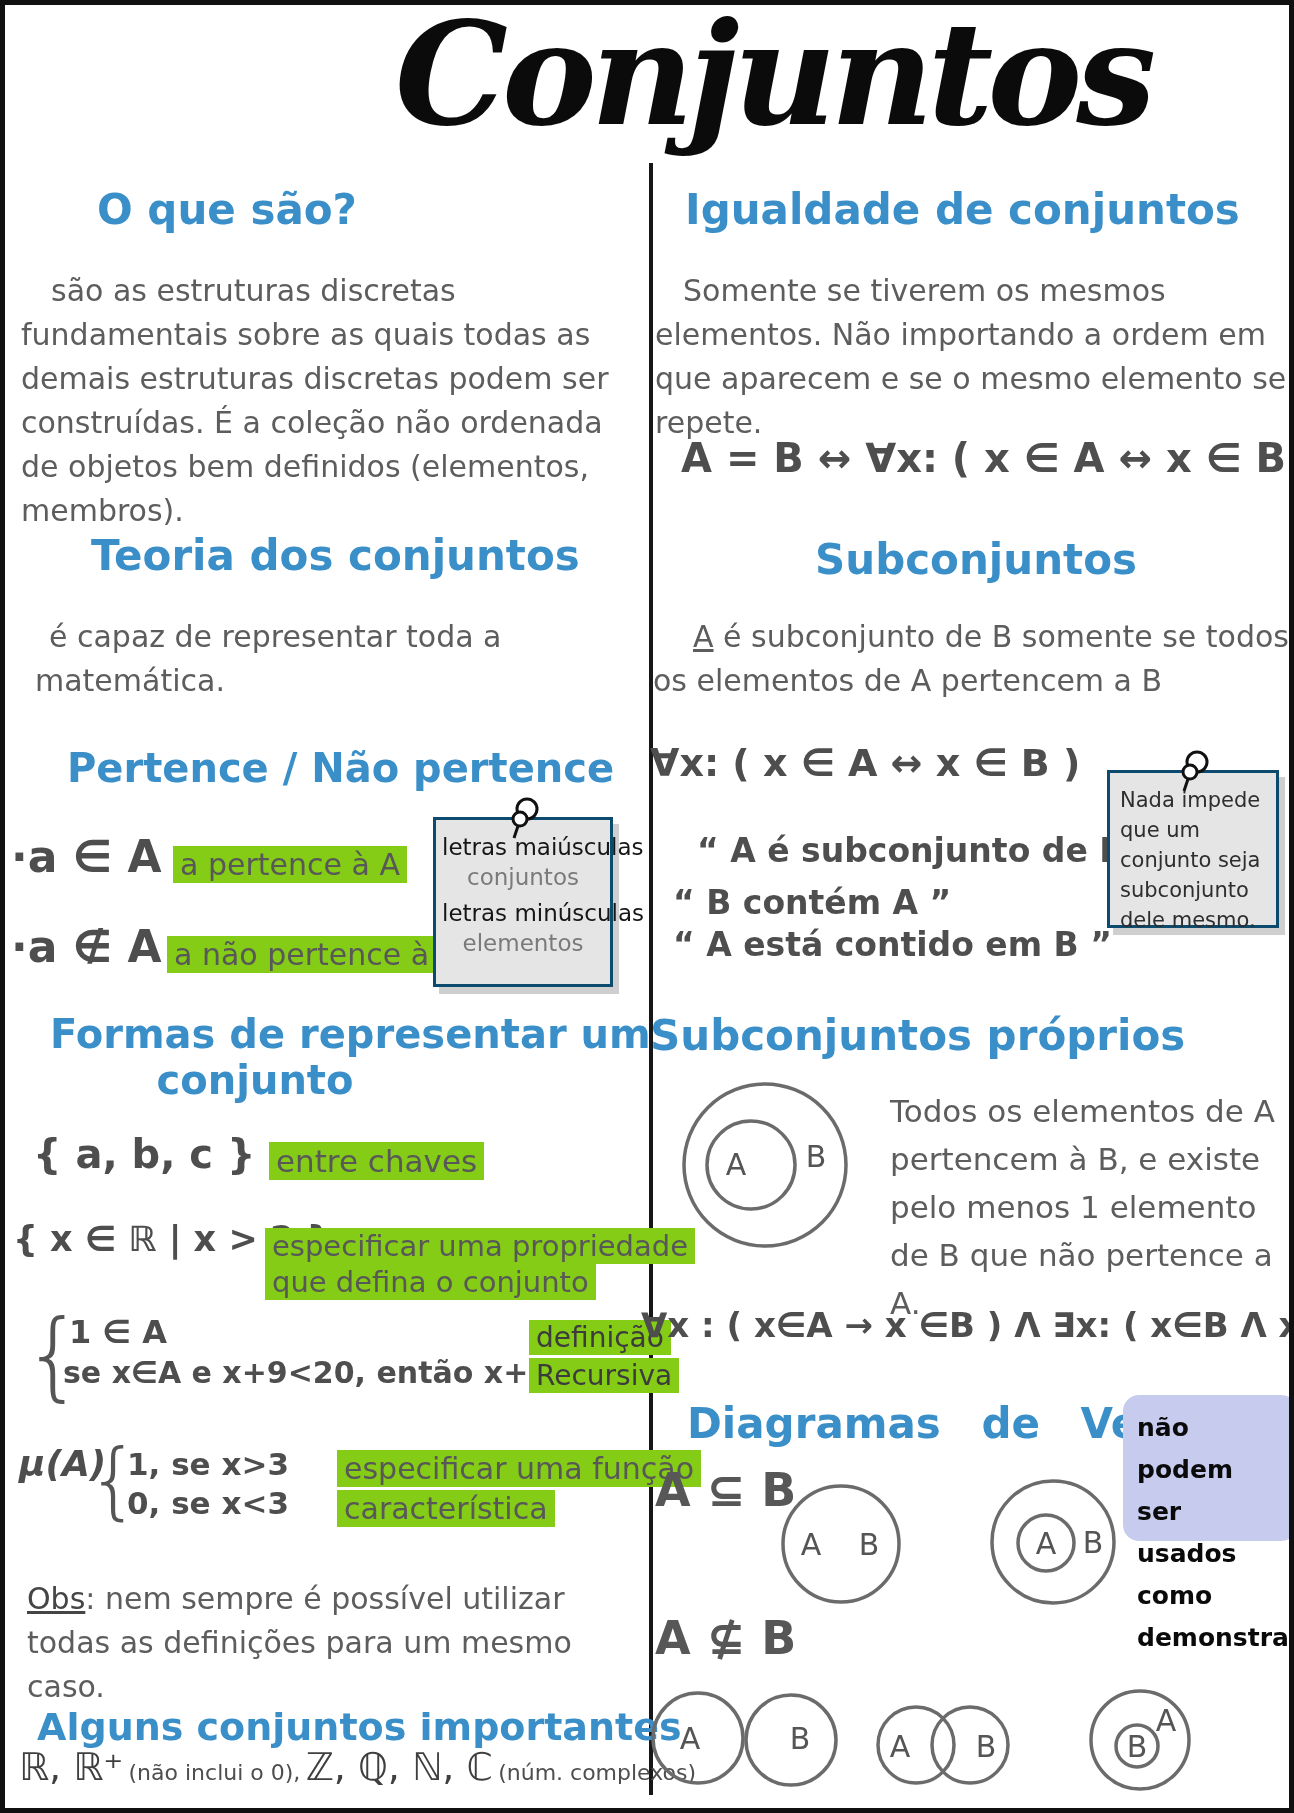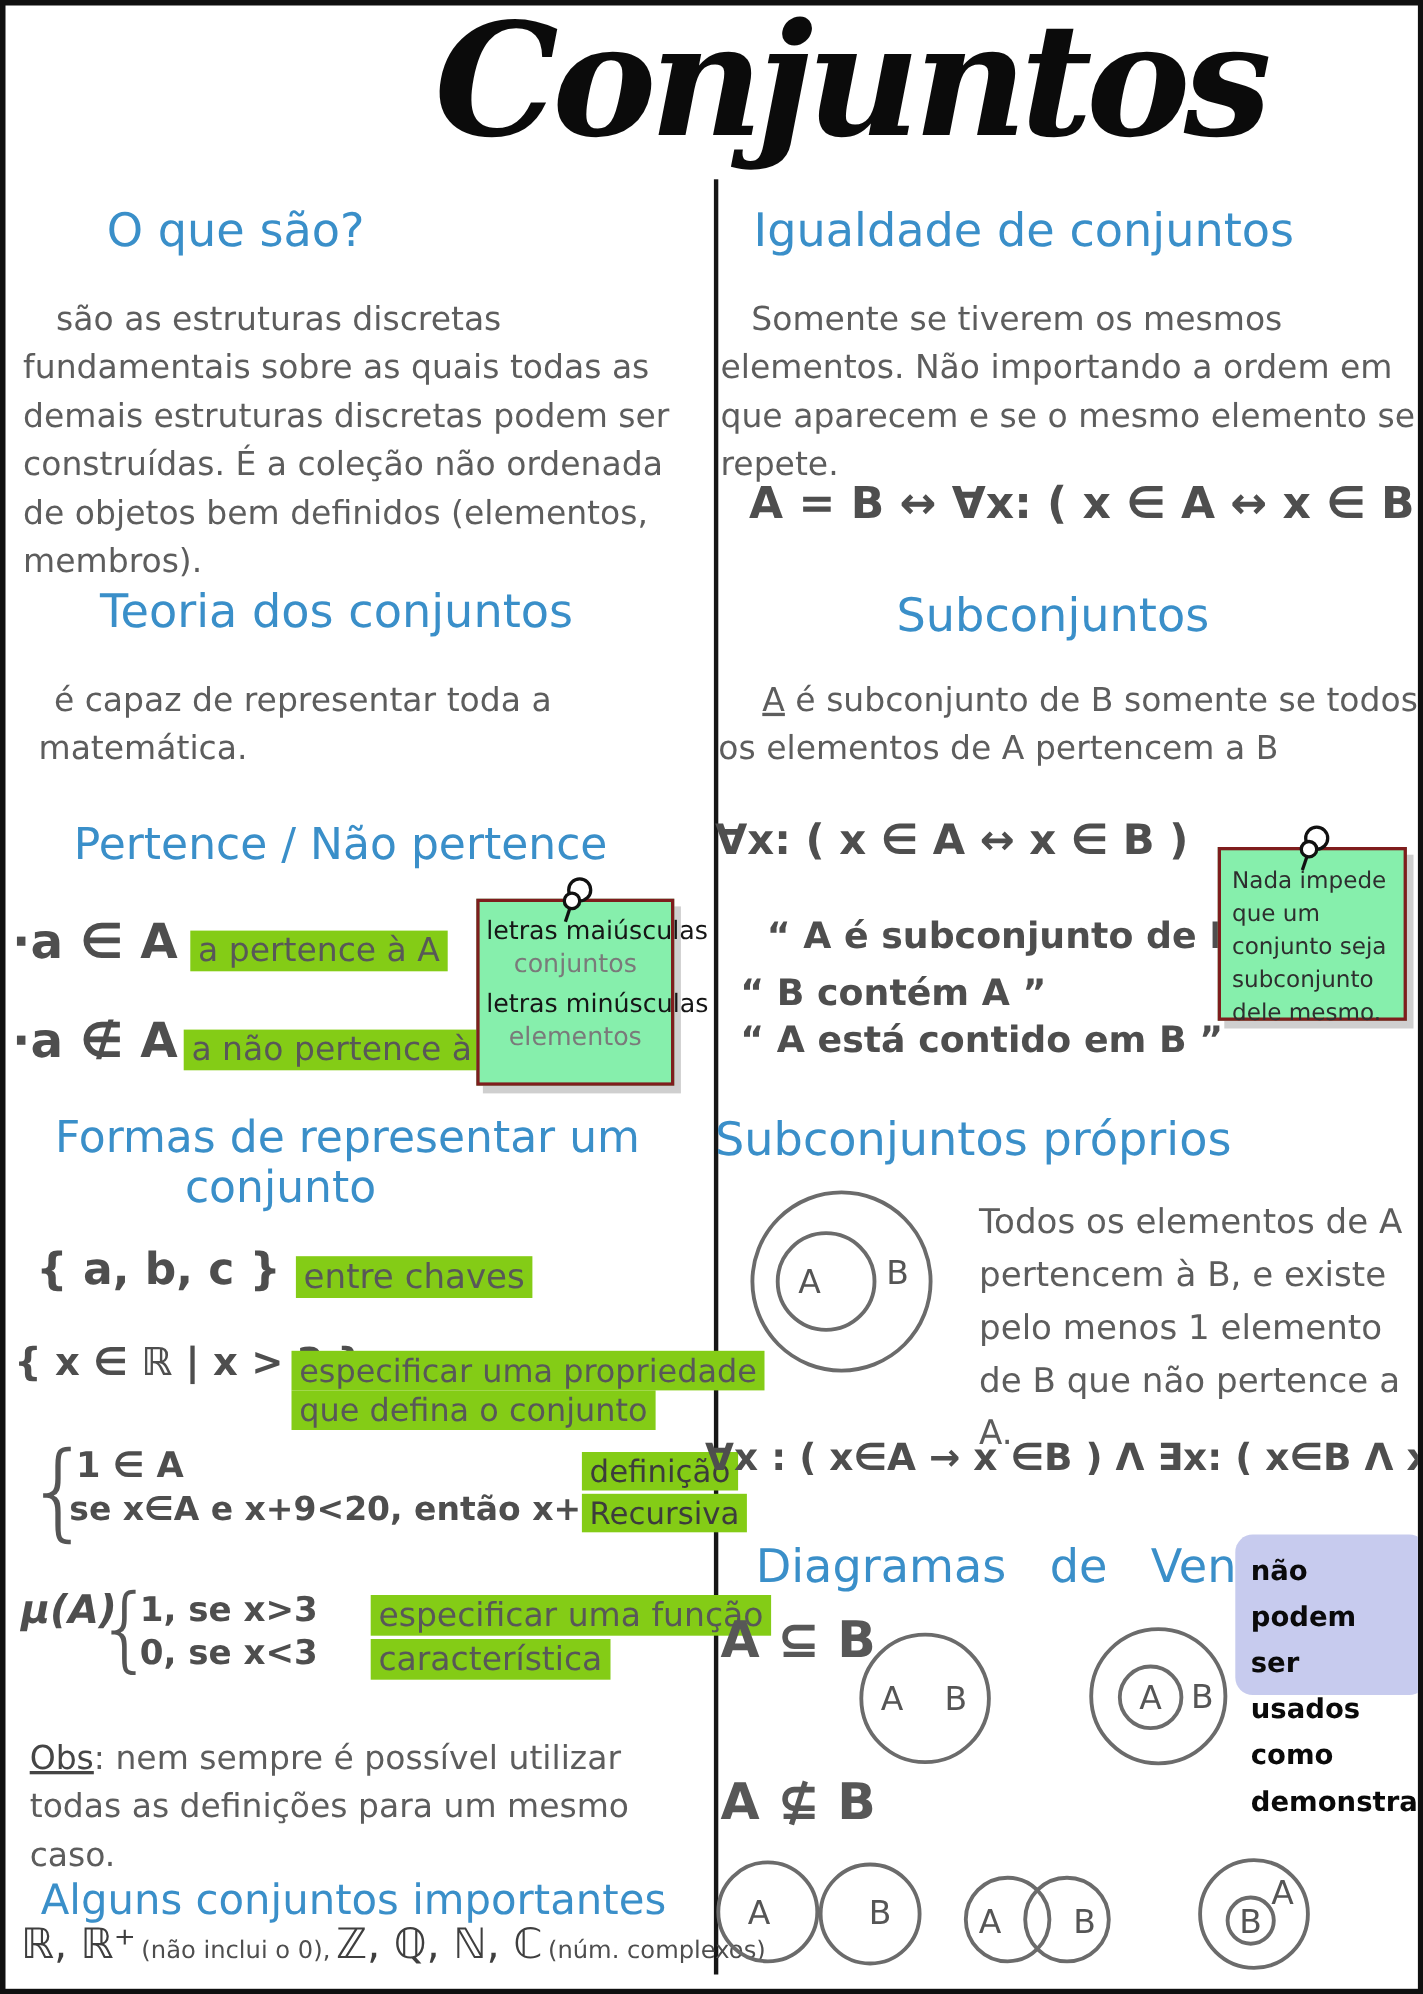--- a/index.html
+++ b/index.html
@@ -3,28 +3,28 @@
 <meta charset="utf-8">
 <style>
   html,body{margin:0;padding:0;background:#e8e8e8;}
   .page{position:relative;width:1294px;height:1813px;background:#ffffff;
         border:5px solid #101010;box-sizing:border-box;overflow:hidden;
         font-family:"DejaVu Sans",sans-serif;}
   .abs{position:absolute;}
   .title{font-family:"DejaVu Serif",serif;font-style:italic;font-weight:bold;
          font-size:142px;color:#0b0b0b;letter-spacing:-6px;white-space:nowrap;}
   .divider{background:#161616;}
-  .bh{color:#3a8fc9;font-weight:normal;font-size:40px;white-space:nowrap;}
+  .bh{color:#3a8fc9;font-weight:bold;font-size:40px;white-space:nowrap;}
   .para{color:#5d5d5d;font-size:30px;line-height:44px;}
   .fm{color:#4e4e4e;font-size:36px;white-space:nowrap;font-weight:bold;}
   .lb{color:#585858;font-size:30px;white-space:nowrap;}
   .hl{background:#84cc16;padding:1px 7px;}
   .ul{text-decoration:underline;}
   .brace{color:#555;font-weight:200;}
-  .sticky{background:#86efac;border:3px solid #7f1d1d;box-shadow:6px 7px 0 #cfcfcf;box-sizing:border-box;z-index:2;}
+  .sticky{background:#e5e5e5;border:3px solid #0c4a6e;box-shadow:6px 7px 0 #cfcfcf;box-sizing:border-box;z-index:2;}
   .pin{position:absolute;top:-24px;left:50%;transform:translateX(-50%);}
   .lav{background:#c7cbee;border-radius:16px;color:#0a0a0a;font-weight:bold;box-sizing:border-box;}
   .small{font-size:22px;color:#4e4e4e;}
   .sets{font-size:38px;color:#3f3f3f;}
   svg circle{fill:none;stroke:#6b6b6b;stroke-width:3.5;}
   svg text{fill:#555;font-family:"DejaVu Sans",sans-serif;font-size:30px;text-anchor:middle;}
 </style>
 </head>
 <body>
 

